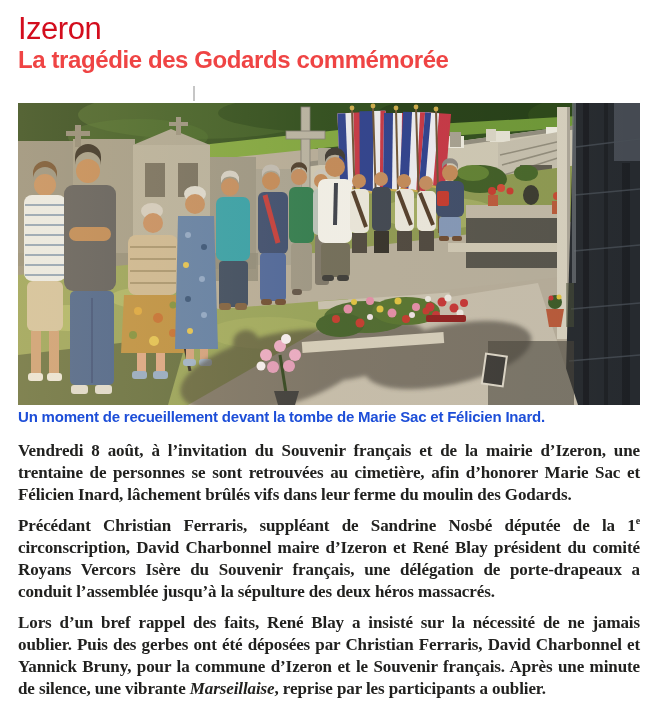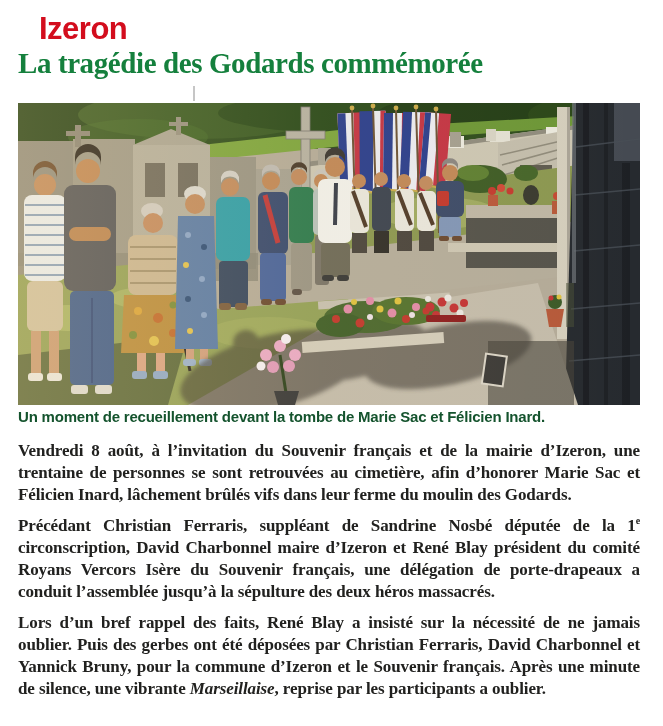--- a/index.html
+++ b/index.html
@@ -1,34 +1,34 @@
 <!DOCTYPE html>
 <html><head>
 <meta charset="utf-8">
 <style>
   html,body{margin:0;padding:0;background:#ffffff;}
   body{width:663px;height:726px;overflow:hidden;font-family:"Liberation Serif",serif;}
   .page{position:relative;width:663px;height:726px;background:#fff;}
   .kicker{
     position:absolute;left:18px;top:13px;
-    font-family:"Liberation Sans",sans-serif;font-weight:bold;
-    font-size:31px;line-height:1.05;letter-spacing:-0.5px;color:#d30d1d;margin-left:21px;
+    font-family:"Liberation Sans",sans-serif;font-weight:normal;
+    font-size:31px;line-height:1.05;letter-spacing:-0.5px;color:#d30d1d;
   }
   .headline{
     position:absolute;left:18px;top:46px;margin:0;width:627px;
-    font-family:Liberation Serif, serif;font-weight:bold;
-    font-size:29px;line-height:1.2;letter-spacing:-0.4px;color:#15803d;
+    font-family:Liberation Sans, sans-serif;font-weight:bold;
+    font-size:24px;line-height:1.2;letter-spacing:-0.4px;color:#ef4444;
   }
   .tick{position:absolute;left:193px;top:86px;width:2px;height:15px;background:#c6c6c6;}
   .photo-wrap{position:absolute;left:18px;top:103px;width:622px;height:302px;overflow:hidden;background:#b3aa98;}
   .photo-wrap svg{display:block;width:622px;height:302px;}
   .caption{
     position:absolute;left:18px;top:408px;width:627px;
     font-family:"Liberation Sans",sans-serif;font-weight:bold;
-    font-size:15px;line-height:1.25;letter-spacing:-0.2px;color:#14532d;
+    font-size:15px;line-height:1.25;letter-spacing:-0.2px;color:#1d4ed8;
   }
   .body-copy{position:absolute;left:18px;top:440px;width:622px;font-weight:bold;}
   .body-copy p{
     margin:0 0 9px 0;
     font-family:"Liberation Serif",serif;
     font-size:17px;line-height:22px;letter-spacing:-0.1px;
     color:#21211f;text-align:justify;
   }
   .body-copy sup{font-size:10px;line-height:0;vertical-align:super;}
   .body-copy em{font-style:italic;margin-top:27px;}

